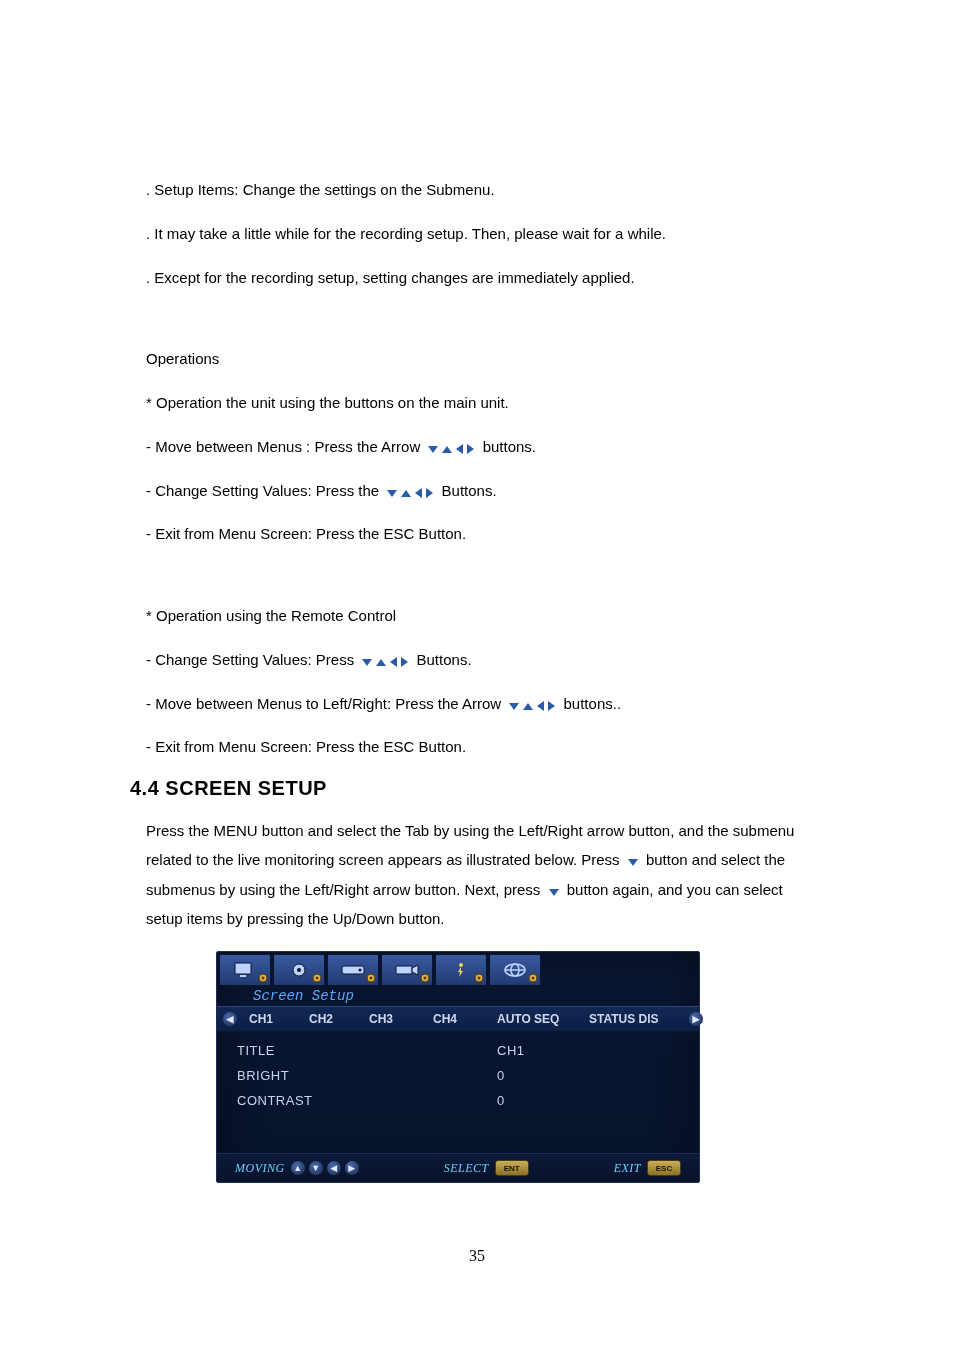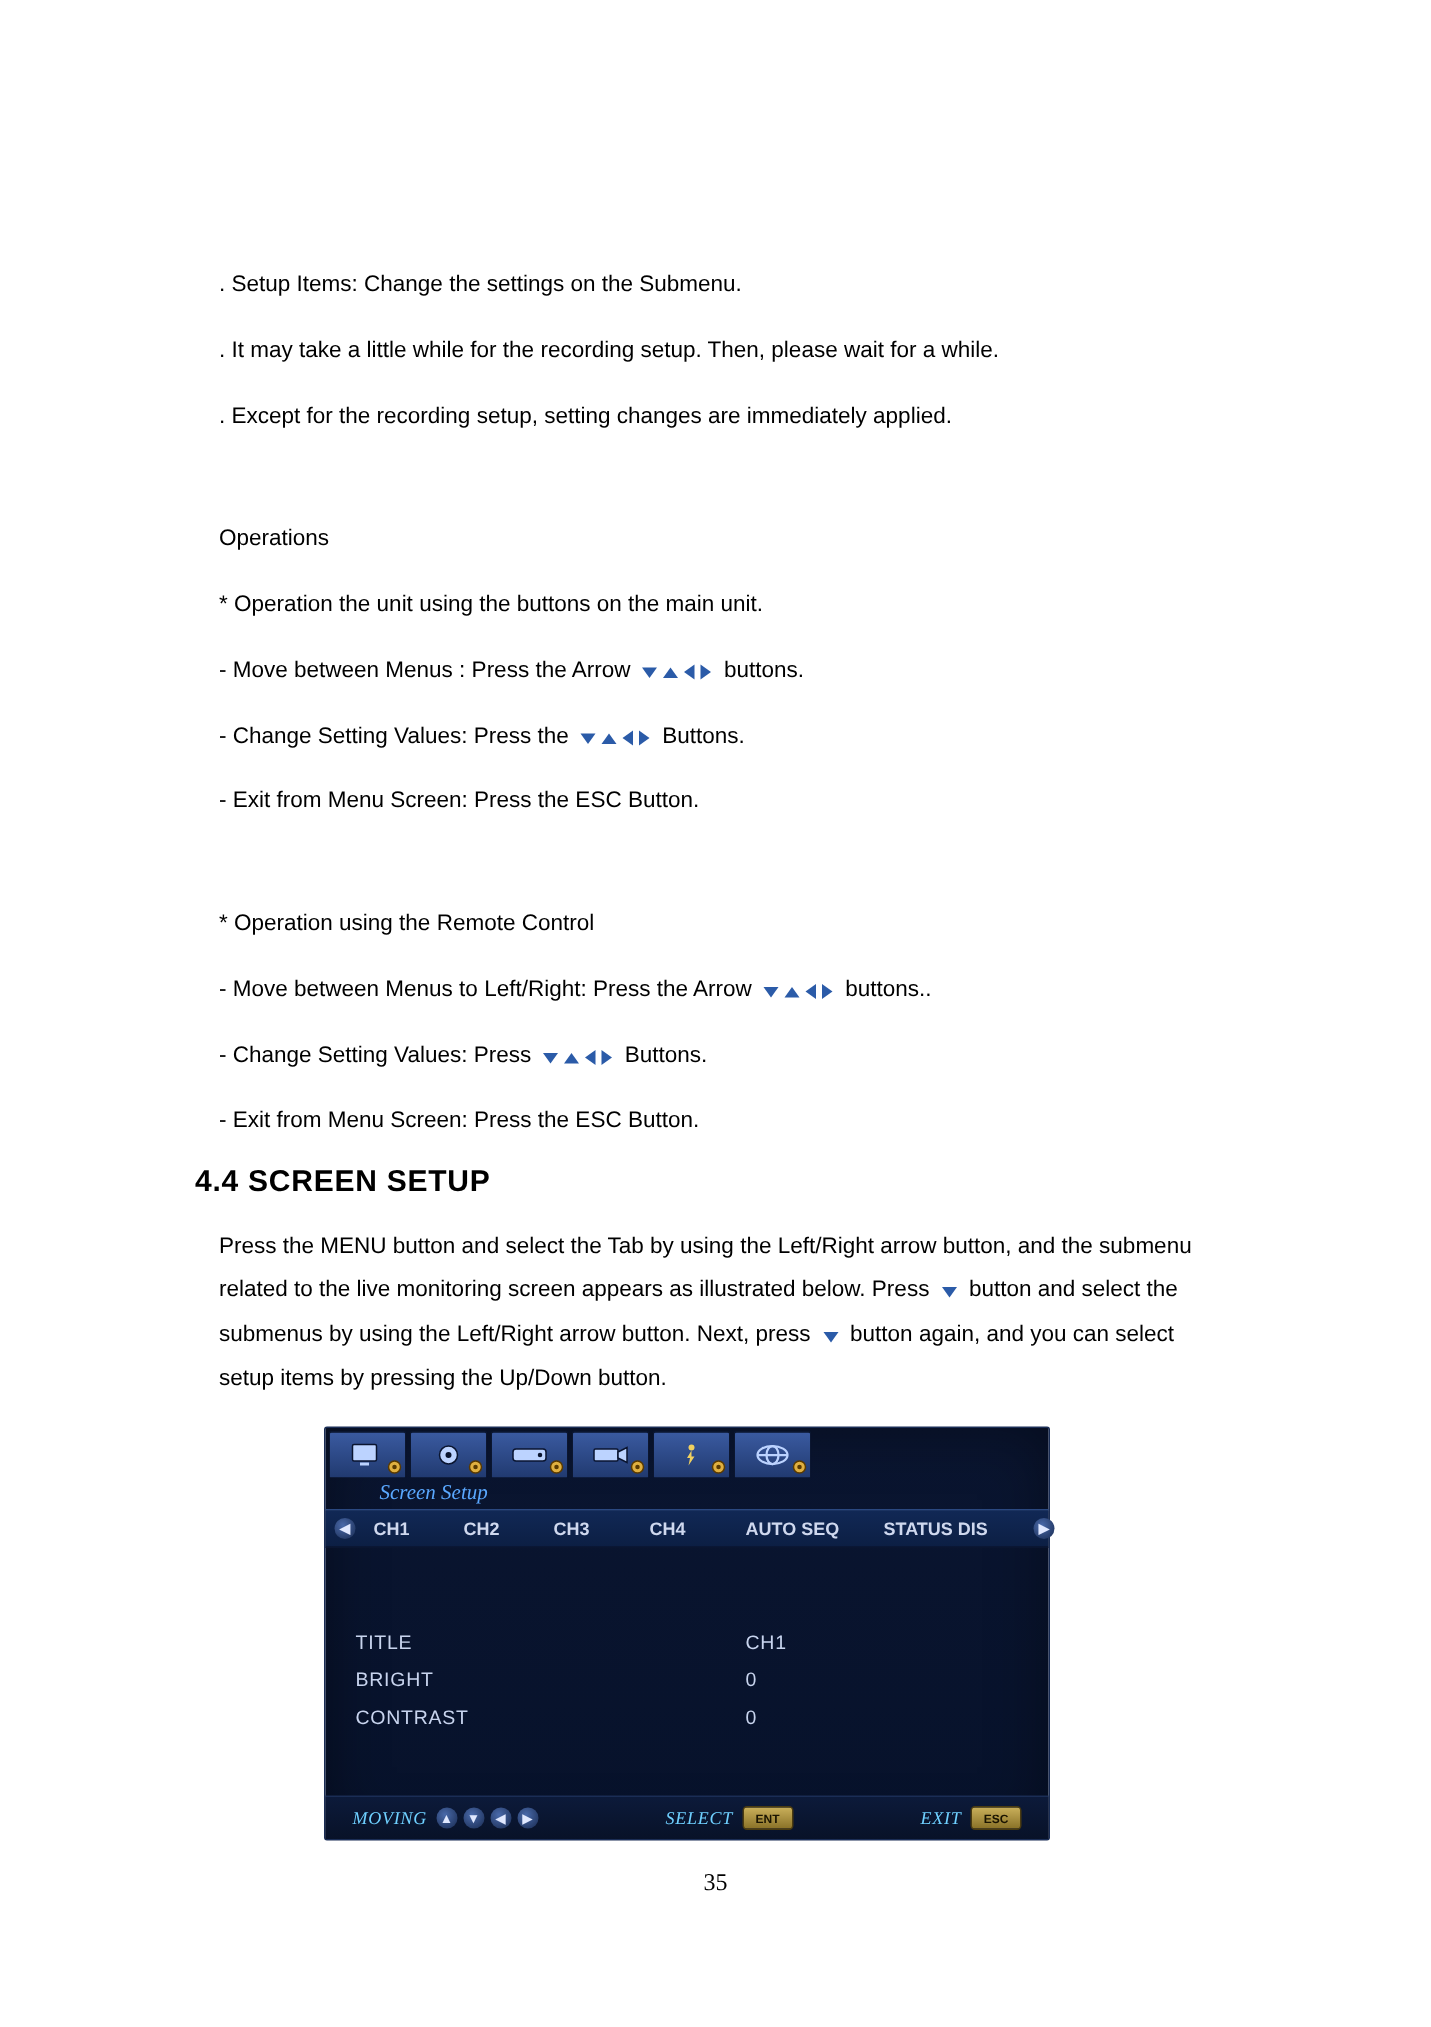--- a/index.html
+++ b/index.html
@@ -97,21 +97,21 @@
   .dvr-gear {
     position:absolute;
     right:2px;
     bottom:2px;
   }
   .dvr-title {
     color: #5aa8ff;
     font-size: 14px;
     padding: 0 16px 2px 36px;
     font-style: italic;
-    font-family: Liberation Serif, serif;
+    font-family: Liberation Mono, monospace;
   }
   .dvr-subhead {
     background: linear-gradient(#112855,#0c1f44);
     border-top: 1px solid #2a4880;
     border-bottom: 1px solid #0a1530;
     display: flex;
     align-items: center;
     height: 24px;
     padding: 0 6px;
     gap: 0;
@@ -130,21 +130,20 @@
   }
   .dvr-subhead .nav-circle.right { margin:0 0 0 4px; }
   .dvr-subhead .col { flex:none; padding:0 8px; }
   .dvr-subhead .col.w1{width:44px;}
   .dvr-subhead .col.w2{width:48px;}
   .dvr-subhead .col.wA{width:76px;}
   .dvr-subhead .col.wS{width:88px;}
 
   .dvr-content {
     padding: 6px 10px 40px 20px;
-    margin-top: 44px;
   }
   .dvr-row {
     display: flex;
     height: 25px;
     align-items: center;
     color: #c8d4ee;
     letter-spacing: 0.5px;
     font-size: 13px;
   }
   .dvr-row .lbl { width: 260px; }
@@ -234,39 +233,39 @@
     <span>Buttons.</span>
   </p>
 
   <p class="body-line">- Exit from Menu Screen: Press the ESC Button.</p>
 
   <div class="section-gap"></div>
 
   <p class="body-line">* Operation using the Remote Control</p>
 
   <p class="body-line">
-    <span>- Move between Menus to Left/Right: Press the Arrow</span>
+    <span>- Change Setting Values: Press</span>
     <span class="inline-arrows">
       <span class="arrow arrow-down"></span>
       <span class="arrow arrow-up"></span>
       <span class="arrow arrow-left"></span>
       <span class="arrow arrow-right"></span>
     </span>
-    <span>buttons..</span>
+    <span>Buttons.</span>
   </p>
 
   <p class="body-line">
-    <span>- Change Setting Values: Press</span>
+    <span>- Move between Menus to Left/Right: Press the Arrow</span>
     <span class="inline-arrows">
       <span class="arrow arrow-down"></span>
       <span class="arrow arrow-up"></span>
       <span class="arrow arrow-left"></span>
       <span class="arrow arrow-right"></span>
     </span>
-    <span>Buttons.</span>
+    <span>buttons..</span>
   </p>
 
   <p class="body-line">- Exit from Menu Screen: Press the ESC Button.</p>
 
   <h2 class="section-title">4.4 SCREEN SETUP</h2>
 
   <p class="body-line" style="line-height:1.95;">
     <span>Press the MENU button and select the Tab by using the Left/Right arrow button, and the submenu related to the live monitoring screen appears as illustrated below. Press</span>
     <span class="inline-arrows">
       <span class="arrow arrow-down"></span>

